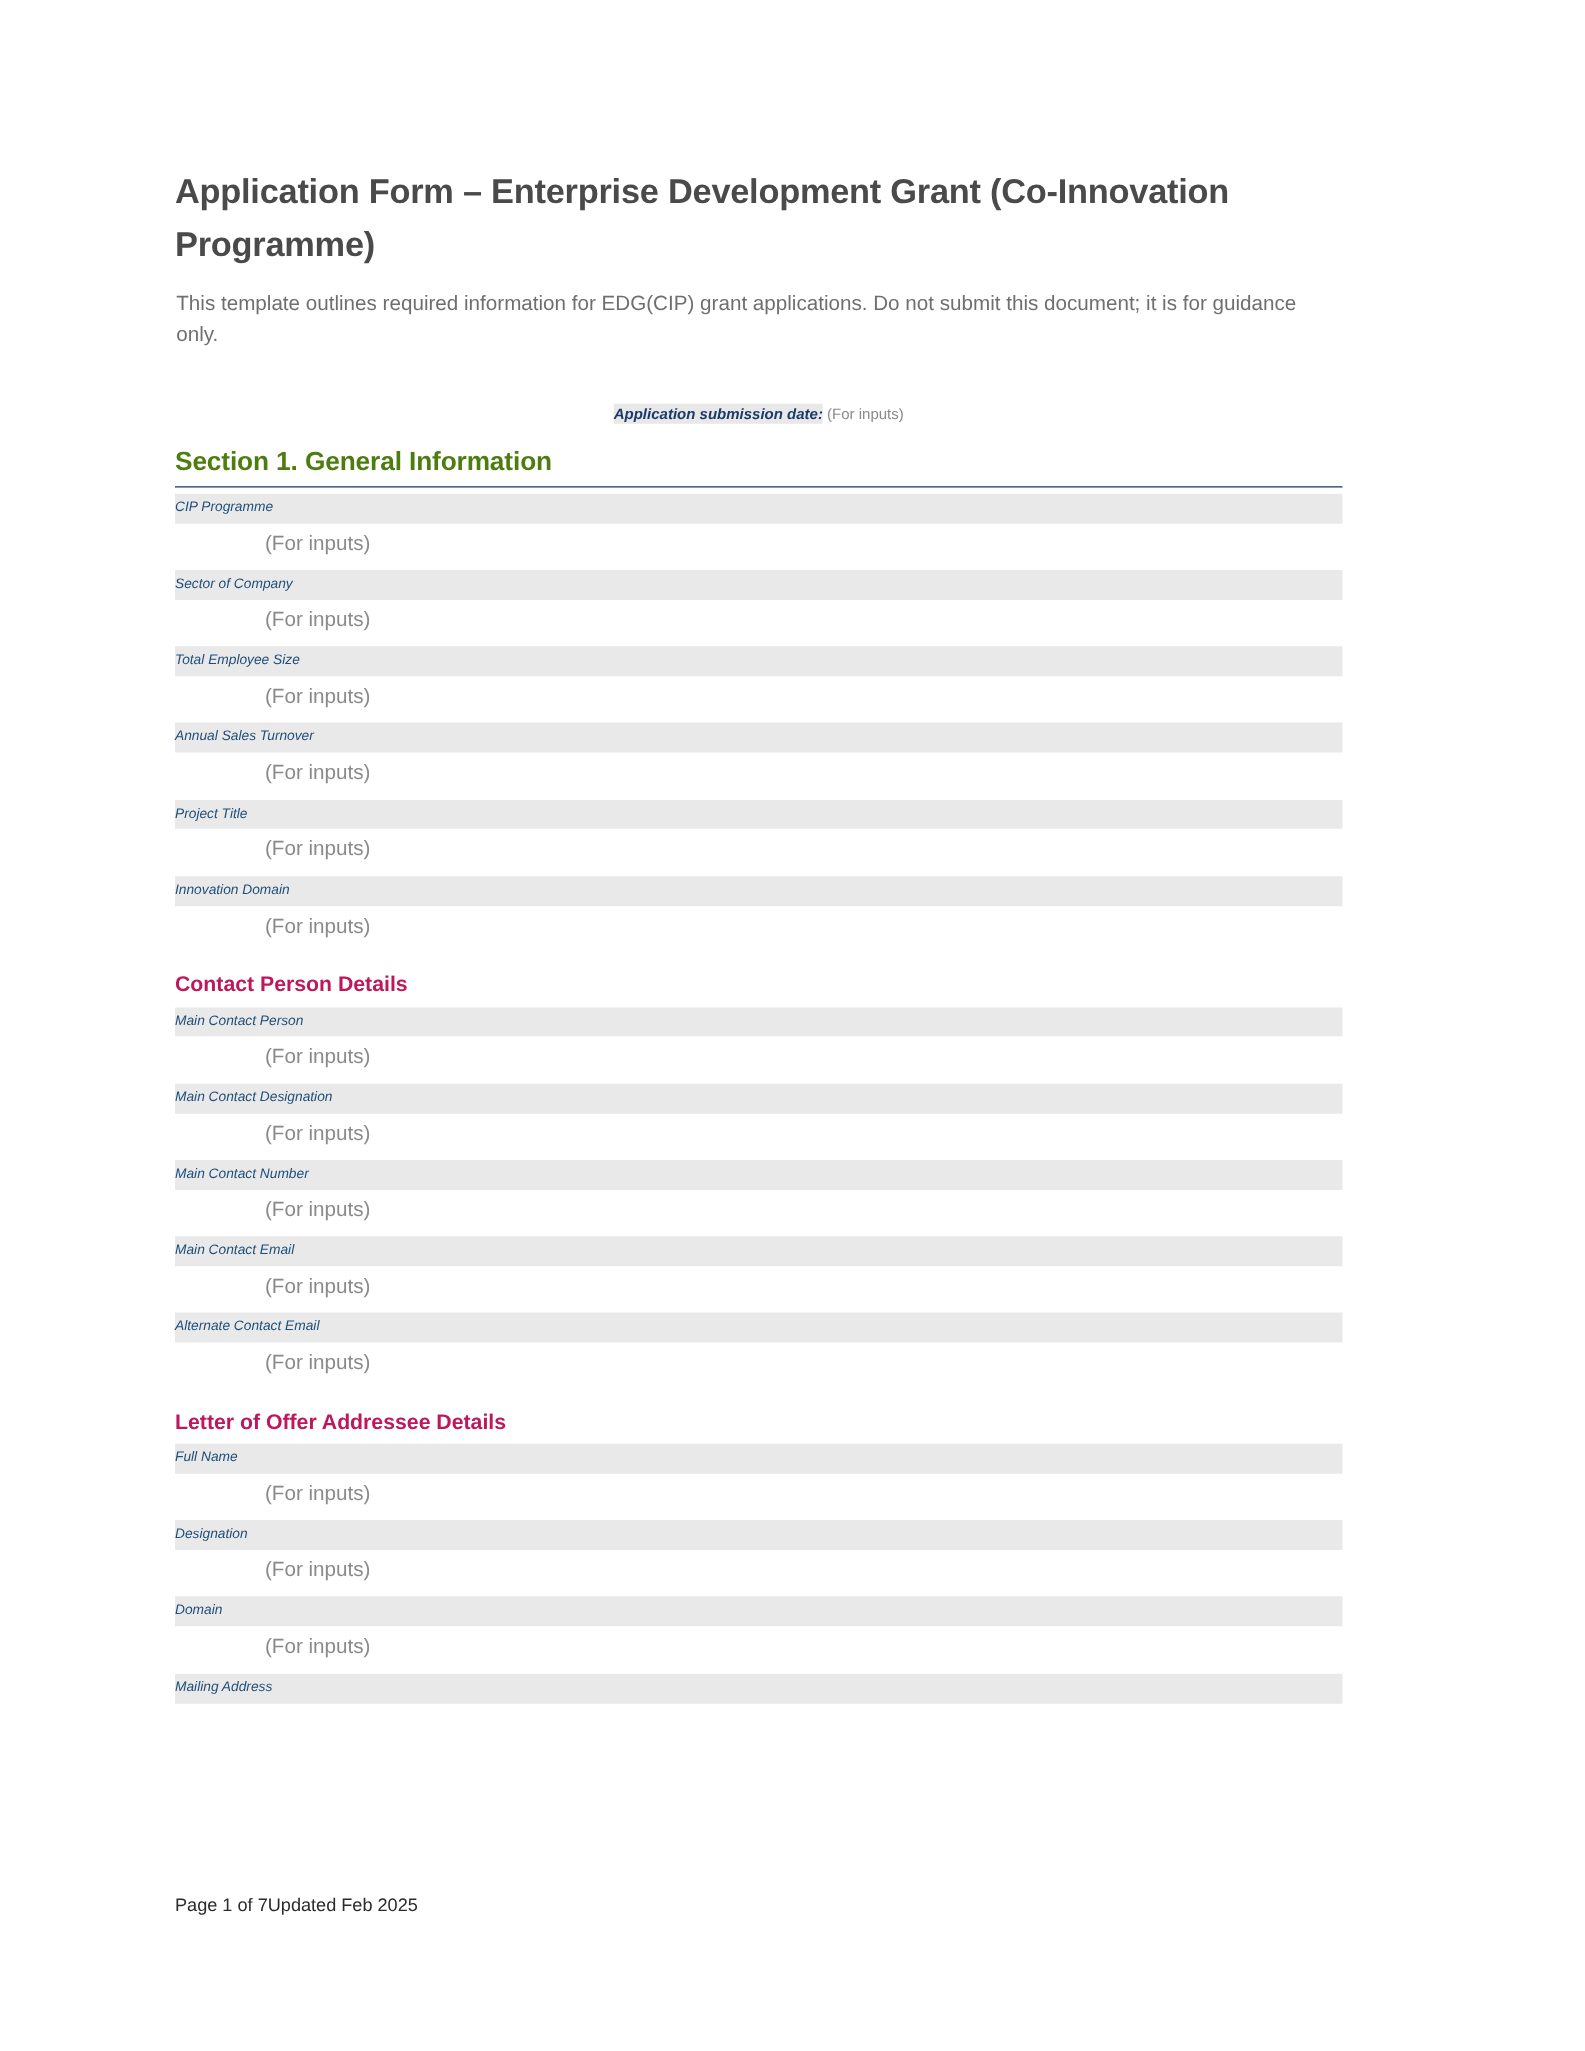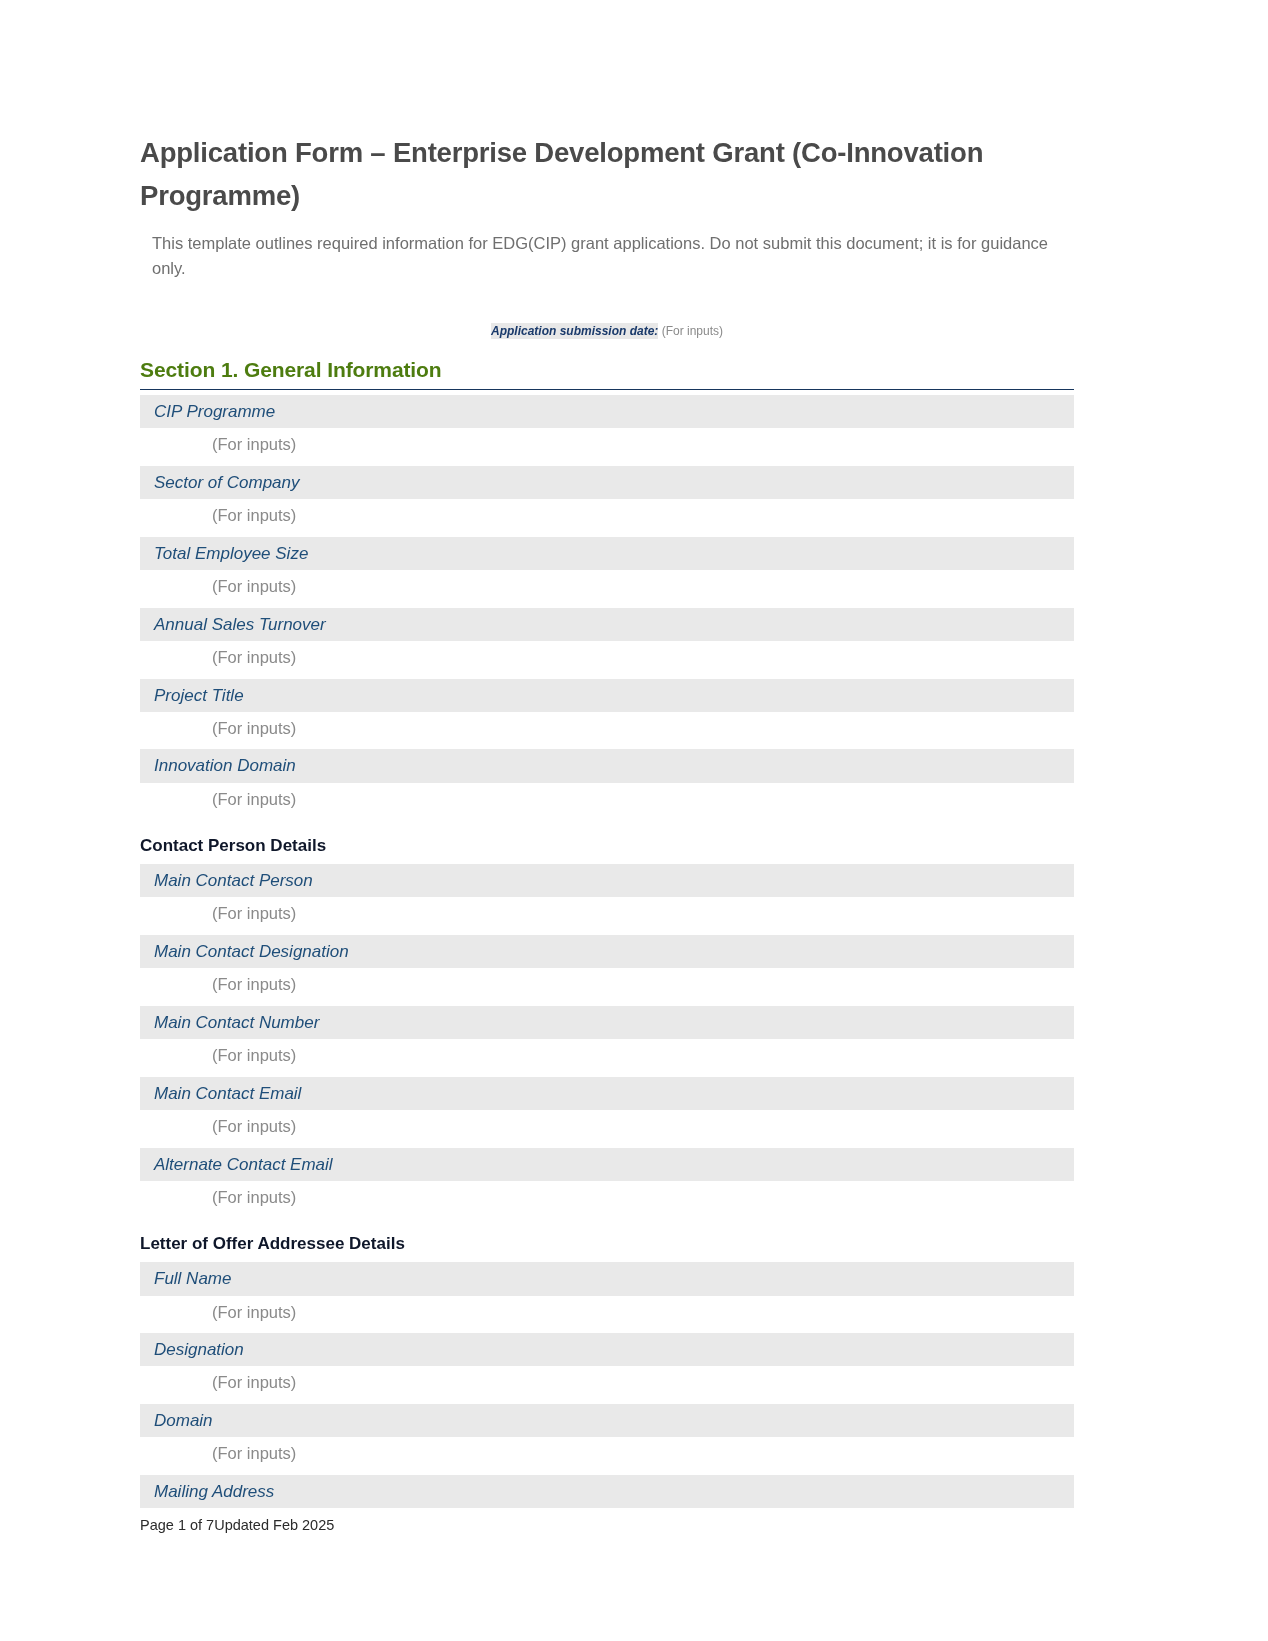--- a/index.html
+++ b/index.html
@@ -33,21 +33,21 @@
     font-weight: bold;
     color: #4a4a4a;
     line-height: 1.55;
     letter-spacing: -0.2px;
     margin: 0 0 14px 0;
   }
   .intro {
     font-size: 16.5px;
     color: #6f6f6f;
     line-height: 1.5;
-    margin: 0 0 42px 12px;
+    margin: 0 0 42px 1px;
     max-width: 925px;
   }
   .submission-line {
     font-size: 12px;
     margin: 0 0 10px 0;
     line-height: 1.4;
     text-align: center;
   }
   .submission-label {
     font-style: italic;
@@ -70,37 +70,37 @@
     line-height: 1.3;
     letter-spacing: -0.1px;
   }
   .field-row {
     margin: 0;
   }
   .field-label {
     background: #e9e9e9;
     color: #1f4e79;
     font-style: italic;
-    font-size: 17px;
+    font-size: 11px;
     line-height: 1.62;
-    padding: 3px 4px 3px 14px;
+    padding: 3px 4px 3px 0;
     box-sizing: border-box;
     width: 934px;
     margin-top: 5px;
   }
   .field-input {
     color: #8a8a8a;
     font-size: 16.5px;
     line-height: 1.6;
     padding: 3px 0 3px 72px;
   }
   .sub-heading {
     font-size: 17px;
     font-weight: bold;
-    color: #0f172a;
+    color: #be185d;
     margin: 18px 0 2px 0;
     line-height: 1.5;
   }
   .footer {
     position: absolute;
     left: 140px;
     right: 140px;
     bottom: 108px;
     display: flex;
     font-size: 14.5px;

